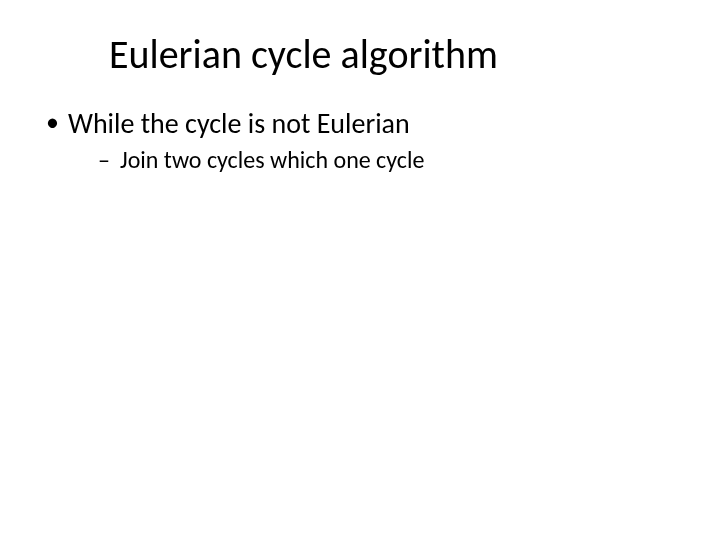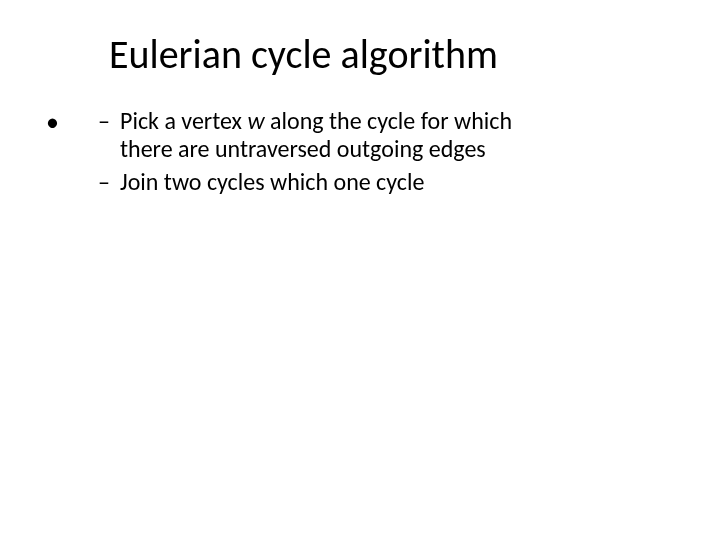--- a/index.html
+++ b/index.html
@@ -63,23 +63,21 @@
   .ital { font-style: italic; }
 </style>
 </head>
 <body>
 
 <div class="slide">
   <h1 class="title">Eulerian cycle algorithm</h1>
 
   <ul class="top">
     <li>
+      <span>While the cycle is not Eulerian</span>
       <ul class="sub">
-        <li>
-          <span>Pick a vertex </span><span class="ital">w</span><span> along the cycle for which there are untraversed outgoing edges</span>
-        </li>
         <li>
           <span>Join two cycles which one cycle</span>
         </li>
       </ul>
     </li>
   </ul>
 </div>
 
 </body></html>

